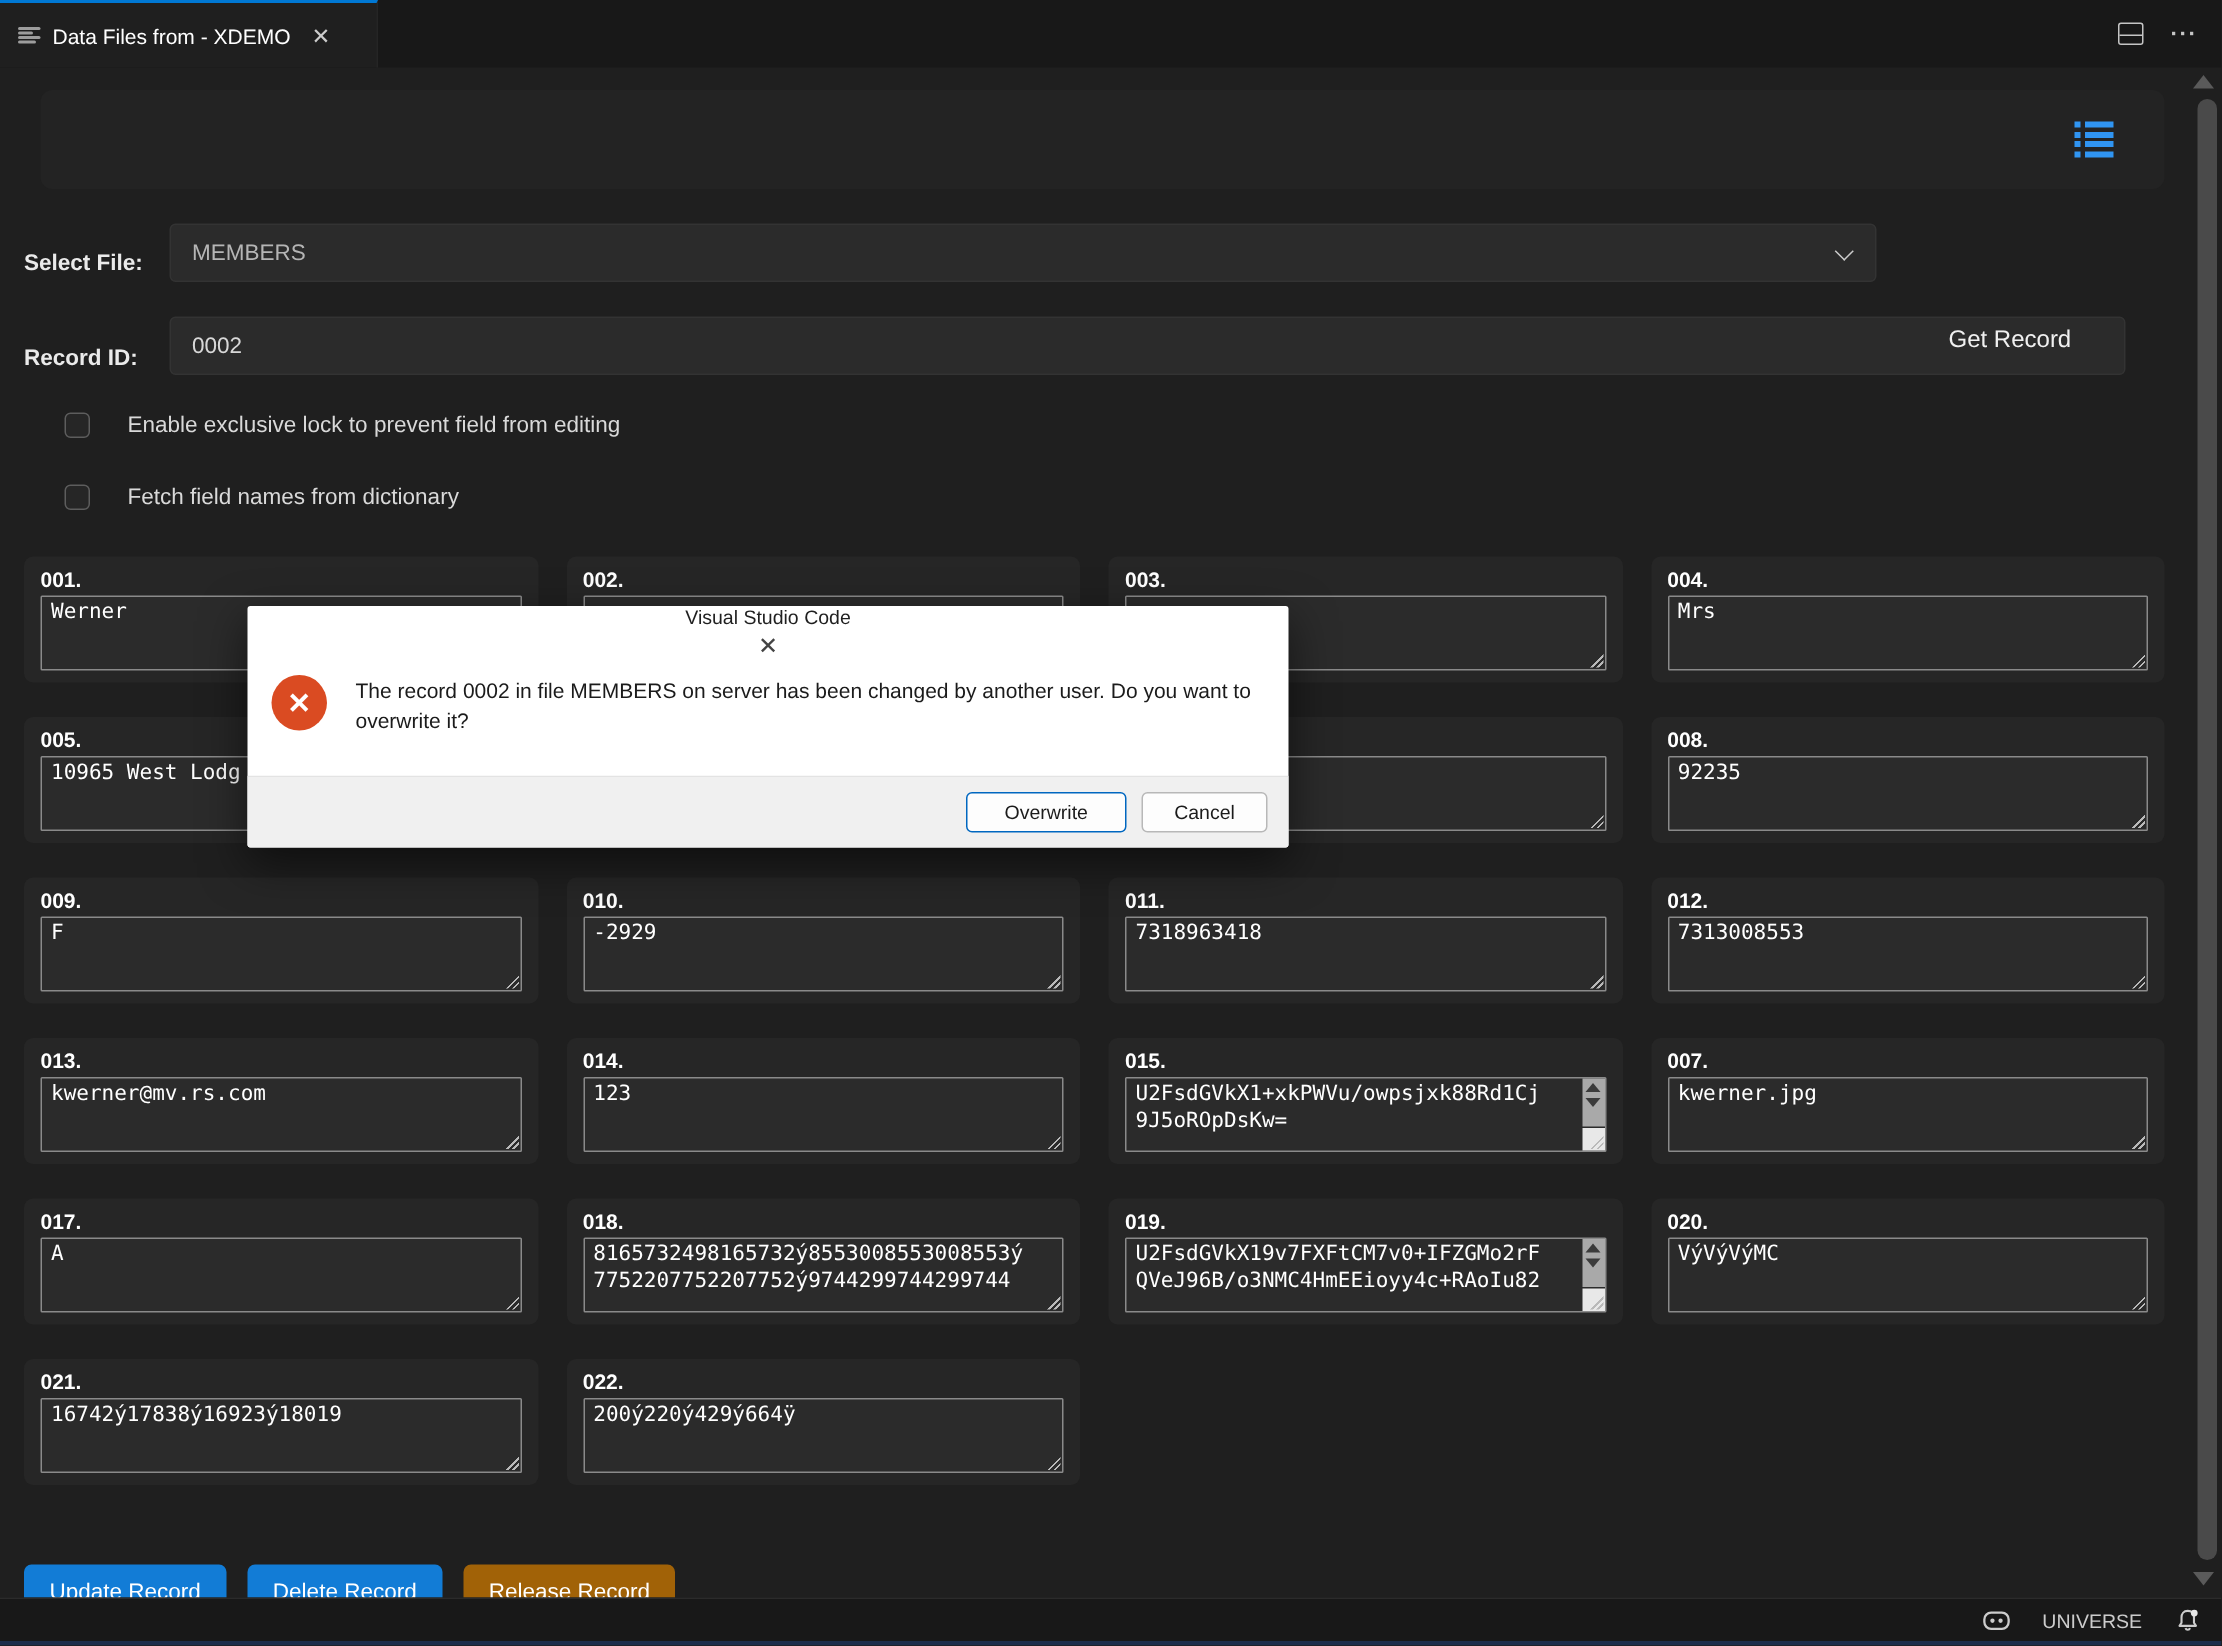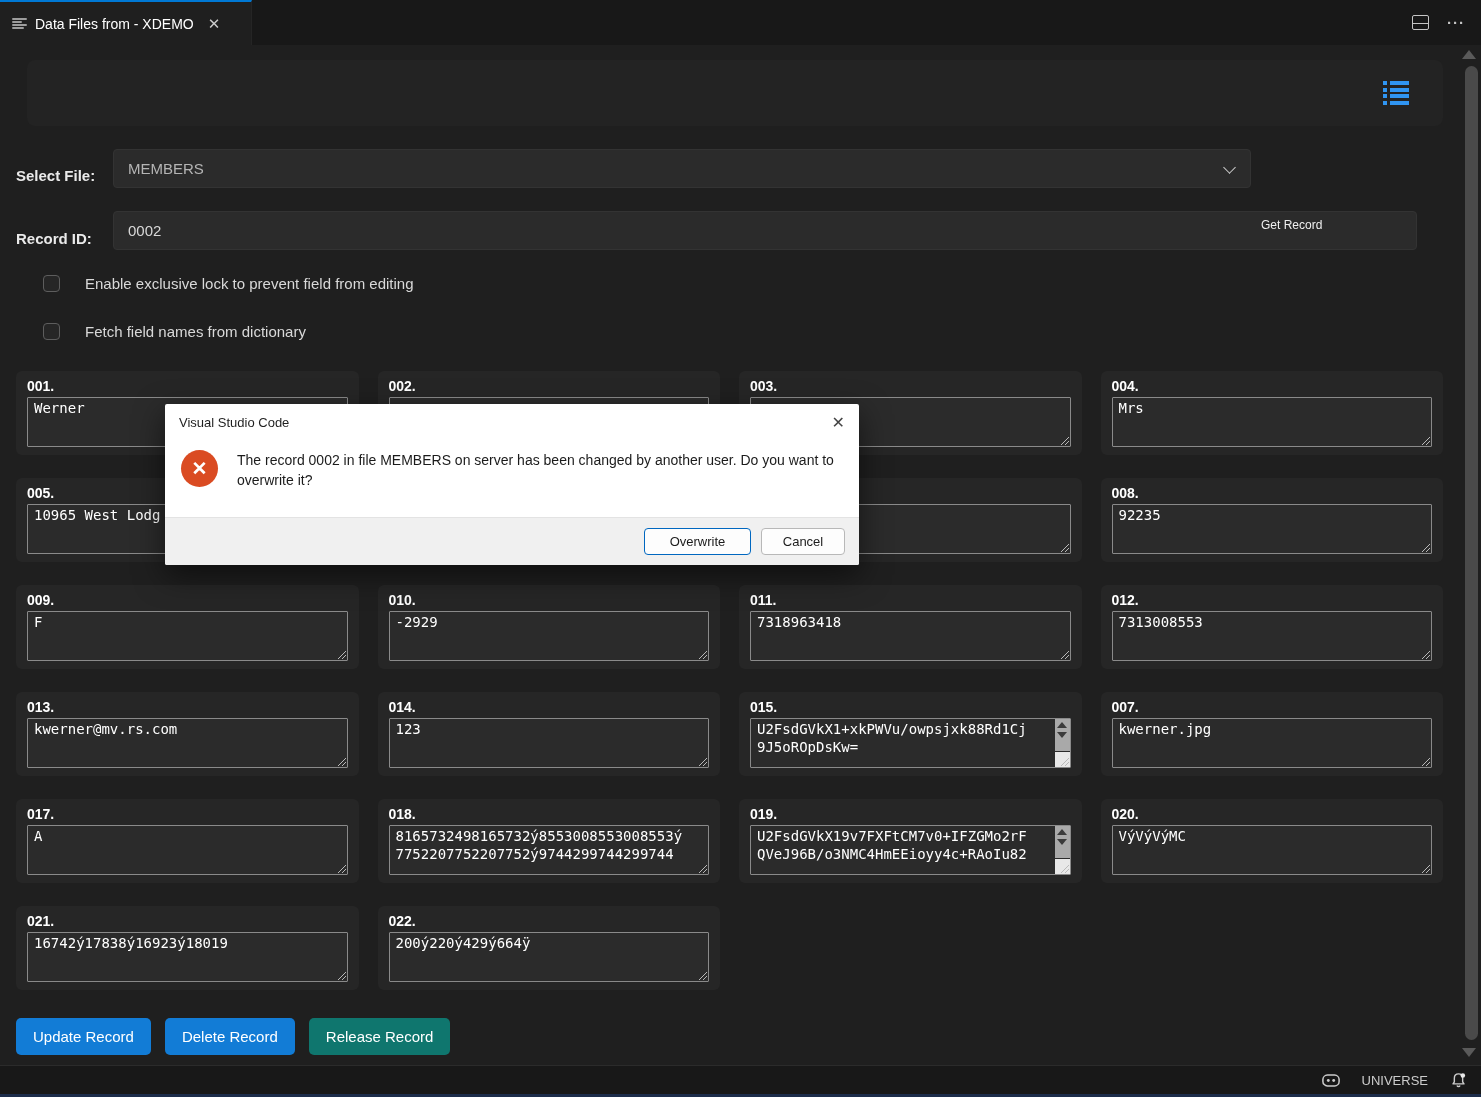--- a/index.html
+++ b/index.html
@@ -59,22 +59,22 @@
     position:absolute; right:16px; top:13px; width:9px; height:9px;
     border-right:1.6px solid #cccccc; border-bottom:1.6px solid #cccccc; transform:rotate(45deg);
   }
   .record-input {
     position:absolute; left:113px; top:211px; width:1304px; height:39px;
     background:#2b2b2b; border:1px solid #333333; border-radius:4px;
     color:#d8d8d8; font-size:15px; padding:0 14px; outline:none;
     font-family:"Liberation Sans", sans-serif;
   }
   .get-record-btn {
-    position:absolute; left:1261px; top:218px; background:none; border:none;
-    color:#f0f0f0; font-size:12px; cursor:pointer; font-family:"Liberation Sans", sans-serif;
+    position:absolute; left:1299px; top:218px; background:none; border:none;
+    color:#f0f0f0; font-size:16px; cursor:pointer; font-family:"Liberation Sans", sans-serif;
   }
 
   .checkbox-row { position:absolute; left:43px; display:flex; align-items:center; gap:25px; cursor:pointer; }
   .cb1 { top:275px; } .cb2 { top:323px; }
   .checkbox {
     width:17px; height:17px; border:1.6px solid #5d5d5d; border-radius:4px; background:#262626;
   }
   .checkbox-label { font-size:15px; color:#d9d9d9; }
 
   
@@ -105,21 +105,21 @@
     cursor:pointer;
   }
   .tri-up { width:0; height:0; border-left:5px solid transparent; border-right:5px solid transparent; border-bottom:6px solid #3b3b3b; }
   .tri-down { width:0; height:0; border-left:5px solid transparent; border-right:5px solid transparent; border-top:6px solid #3b3b3b; }
   .sb-grip-box { position:absolute; right:1px; bottom:1px; width:15px; height:15px; background:#e8e8e8; }
 
   
   .actions { position:absolute; left:16px; top:1018px; display:flex; gap:14px; }
   .action-btn {
     height:37px; padding:0 17px; border:none; border-radius:5px;
-    color:#ffffff; font-size:15px; cursor:pointer; font-family:"Liberation Sans", sans-serif;
+    color:#ffffff; font-size:15px; cursor:pointer; font-family:"Liberation Sans", sans-serif;margin-top:25px;
   }
 
   
   .page-scroll-up { position:absolute; right:5px; top:50px; width:0; height:0;
     border-left:7px solid transparent; border-right:7px solid transparent; border-bottom:9px solid #5a5a5a; cursor:pointer; }
   .page-scroll-thumb { position:absolute; right:3px; top:66px; width:13px; height:974px;
     background:#4a4a4a; border-radius:7px; cursor:pointer; }
   .page-scroll-down { position:absolute; right:5px; top:1048px; width:0; height:0;
     border-left:7px solid transparent; border-right:7px solid transparent; border-top:9px solid #5a5a5a; cursor:pointer; }
 
@@ -131,21 +131,21 @@
   }
   .status-item { display:flex; align-items:center; gap:6px; color:#cccccc; font-size:13px; cursor:pointer; }
   .bottom-strip { position:absolute; left:0; top:1094px; width:1481px; height:3px; background:#1c2c4a; }
 
   
   .dialog-shadow {
     position:absolute; left:165px; top:404px; width:694px; height:161px;
     background:#ffffff; border-radius:2px; box-shadow:0 10px 30px rgba(0,0,0,0.55);
     color:#1b1b1b; z-index:50;
   }
-  .dialog-titlebar { height:37px; display:flex; align-items:center; justify-content:space-between; padding:0 14px; }
+  .dialog-titlebar { height:37px; display:flex; align-items:center; justify-content:space-between; padding:0 14px;flex-direction:column; }
   .dialog-title { font-size:13px; color:#1f1f1f; }
   .dialog-close { color:#444444; font-size:16px; cursor:pointer; }
   .dialog-body { display:flex; gap:19px; padding:9px 18px 0 16px; }
   .err-icon {
     width:37px; height:37px; border-radius:50%; flex:0 0 37px;
     display:flex; align-items:center; justify-content:center;
     color:#ffffff; font-size:19px; font-weight:bold;
   }
   .dialog-msg { font-size:14px; line-height:20px; color:#1b1b1b; max-width:615px; }
   .dialog-footer {
@@ -388,21 +388,21 @@
       <div class="ta-wrap">
         <textarea class="field-ta" spellcheck="false" style="">200ý220ý429ý664ÿ</textarea>
         <div class="grip"></div>
       </div>
     </div>
   </div>
 
 <div class="actions">
   <button class="action-btn" style="background: rgb(18, 124, 214);">Update Record</button>
   <button class="action-btn" style="background: rgb(18, 124, 214);">Delete Record</button>
-  <button class="action-btn" style="background: #0f766e;">Release Record</button>
+  <button class="action-btn" style="background: #a16207;">Release Record</button>
 </div>
 
 <div class="page-scroll-up"></div>
 <div class="page-scroll-thumb"></div>
 <div class="page-scroll-down"></div>
 
 <div class="statusbar">
   <div class="status-item">
     <svg width="18" height="15" viewBox="0 0 20 16">
       <rect x="1" y="2" width="18" height="12" rx="5" fill="none" stroke="#cccccc" stroke-width="1.7"></rect>

